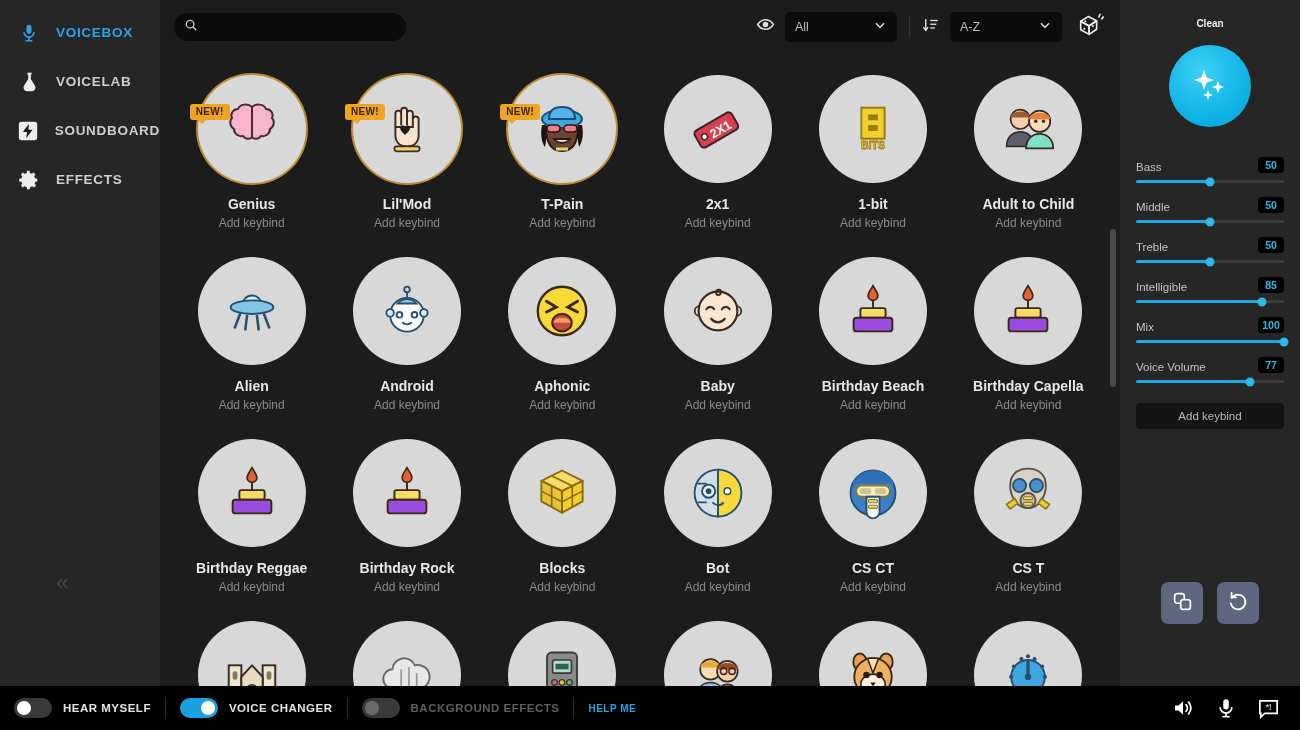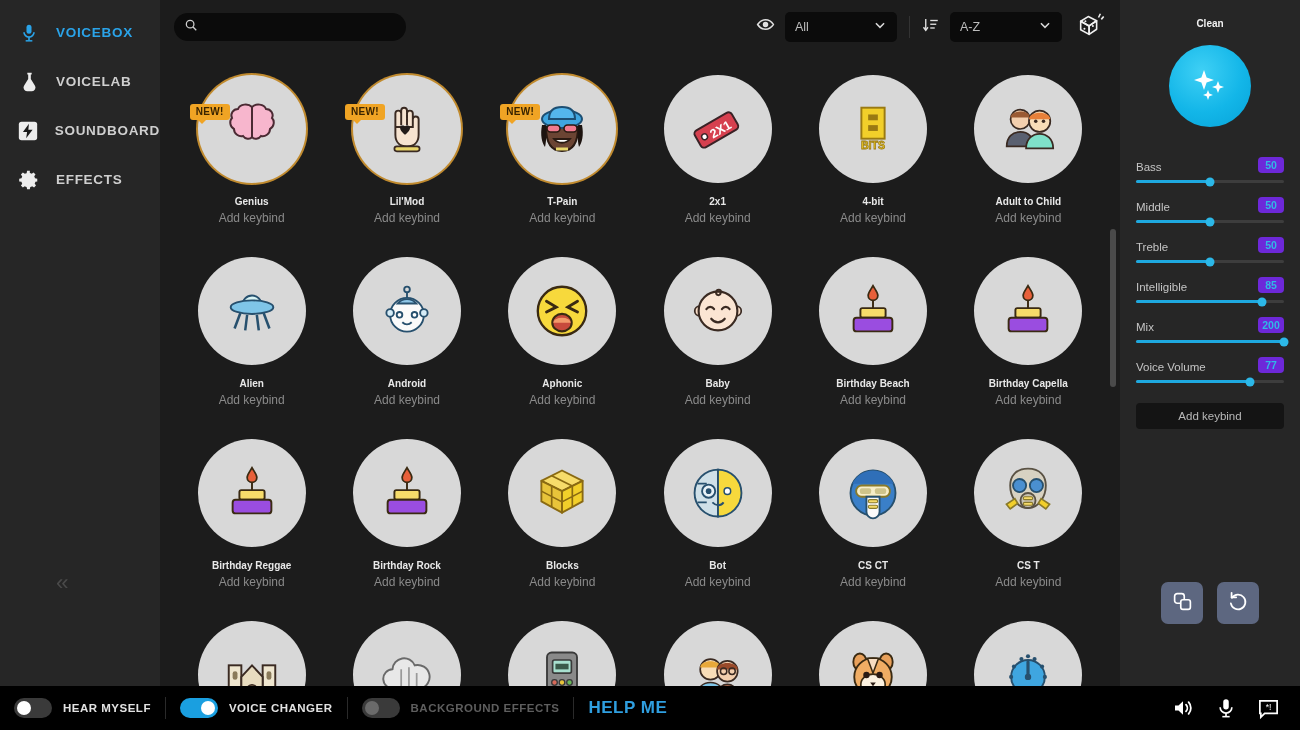--- a/index.html
+++ b/index.html
@@ -82,21 +82,21 @@
     position: absolute; left: -8px; top: -6px; z-index: 3;
     background: #f0a424; color: #3a2400; font-size: 10px; font-weight: 700;
     padding: 2px 6px 3px; border-radius: 3px; letter-spacing: .3px; margin-top: 35px;
   }
   .new-badge::after {
     content: ""; position: absolute; left: 7px; bottom: -4px;
     border-left: 5px solid transparent; border-right: 5px solid transparent;
     border-top: 5px solid #f0a424;
   }
   .card-name {
-    margin-top: 13px; font-size: 10px; color: #e8e8e8; font-weight: 700;
+    margin-top: 13px; font-size: 14px; color: #e8e8e8; font-weight: 700;
     text-align: center; white-space: nowrap;
   }
   .card-key {
     margin-top: 4px; font-size: 12px; color: #8a8a8a; text-align: center;
   }
   .scrollbar-track {
     position: absolute; right: 4px; top: 8px; bottom: 8px; width: 6px;
   }
   .scrollbar-thumb {
     position: absolute; left: 0; width: 6px; border-radius: 3px;
@@ -113,21 +113,21 @@
   .rp-avatar {
     margin-top: 16px; width: 82px; height: 82px; border-radius: 50%;
     background: radial-gradient(circle at 40% 32%, #3fd0f5 0%, #13b6e8 55%, #06a2d8 100%);
     display: flex; align-items: center; justify-content: center;
   }
   .sliders { margin-top: 30px; width: 148px; }
   .slider-row { margin-bottom: 14px; }
   .slider-head { display: flex; justify-content: space-between; align-items: flex-end; }
   .slider-label { font-size: 11.5px; color: #c4c4c4; }
   .slider-val {
-    background: #6d28d9; border-radius: 4px; min-width: 26px; text-align: center;
+    background: #000000; border-radius: 4px; min-width: 26px; text-align: center;
     font-size: 10.5px; color: #2fb9e6; padding: 2px 4px; font-weight: 700;
   }
   .track { margin-top: 7px; height: 3px; background: #3d3d3d; border-radius: 2px; position: relative; }
   .fill { position: absolute; left: 0; top: 0; height: 3px; background: #1ea9e0; border-radius: 2px; }
   .knob {
     position: absolute; top: 50%; width: 9px; height: 9px; border-radius: 50%;
     background: #2cb8e8; transform: translate(-50%, -50%);
   }
   .rp-keybind {
     margin-top: 6px; width: 148px; height: 26px; background: #141414;
@@ -157,21 +157,21 @@
   .switch .dot {
     position: absolute; top: 3px; left: 3px; width: 14px; height: 14px;
     border-radius: 50%; background: #ffffff;
   }
   .switch.on { background: #1a9fe0; }
   .switch.on .dot { left: 21px; }
   .switch.dim .dot { background: #6a6a6a; }
   .toggle-label { font-size: 11.5px; font-weight: 700; color: #e2e2e2; letter-spacing: .5px; white-space: nowrap; }
   .toggle-label.muted { color: #5e5e5e; }
   .bb-div { width: 1px; height: 22px; background: #2a2a2a; }
-  .help { font-size: 17px; font-weight: 700; color: #2f9fe0; letter-spacing: .5px; padding-left: 14px; cursor: pointer; }
+  .help { font-size: 10px; font-weight: 700; color: #2f9fe0; letter-spacing: .5px; padding-left: 14px; cursor: pointer; }
   .bb-spacer { flex: 1; }
   .bb-icons { display: flex; align-items: center; gap: 20px; padding-right: 6px; }
   .bb-ico { cursor: pointer; display: flex; align-items: center; }
 </style>
 </head>
 <body>
 
 <div class="app">
   <div class="body-row">
 
@@ -361,21 +361,21 @@
               <div class="avatar-wrap">
                 <div class="avatar">
                   <svg width="62" height="62" viewBox="0 0 64 64">
                     <rect x="20" y="10" width="24" height="32" fill="#f2cf2a" stroke="#9a7a12" stroke-width="2"></rect>
                     <rect x="27" y="17" width="10" height="6" fill="#9a7a12"></rect>
                     <rect x="27" y="28" width="10" height="6" fill="#9a7a12"></rect>
                     <text x="32" y="53" font-size="11" font-weight="bold" fill="#f2cf2a" stroke="#9a7a12" stroke-width="0.8" text-anchor="middle" font-family="Liberation Sans, sans-serif">BITS</text>
                   </svg>
                 </div>
               </div>
-              <div class="card-name">4-bit</div>
+              <div class="card-name">1-bit</div>
               <div class="card-key">Add keybind</div>
             </div>
             <div class="card">
               <div class="avatar-wrap">
                 <div class="avatar">
                   <svg width="62" height="62" viewBox="0 0 64 64">
                     <circle cx="24" cy="22" r="10" fill="#f3cfae" stroke="#3a2a22" stroke-width="1.8"></circle>
                     <path d="M14 20c0-8 20-8 20 0z" fill="#9a5a33"></path>
                     <path d="M10 50c0-10 6-15 14-15s14 5 14 15z" fill="#5a6070" stroke="#3a2a22" stroke-width="1.8"></path>
                     <circle cx="44" cy="24" r="11" fill="#f8ddb8" stroke="#3a2a22" stroke-width="1.8"></circle>
@@ -738,21 +738,21 @@
               <span class="slider-val">85</span>
             </div>
             <div class="track">
               <div class="fill" style="width:85%"></div>
               <div class="knob" style="left:85%"></div>
             </div>
           </div>
           <div class="slider-row">
             <div class="slider-head">
               <span class="slider-label">Mix</span>
-              <span class="slider-val">200</span>
+              <span class="slider-val">100</span>
             </div>
             <div class="track">
               <div class="fill" style="width:100%"></div>
               <div class="knob" style="left:100%"></div>
             </div>
           </div>
           <div class="slider-row">
             <div class="slider-head">
               <span class="slider-label">Voice Volume</span>
               <span class="slider-val">77</span>

